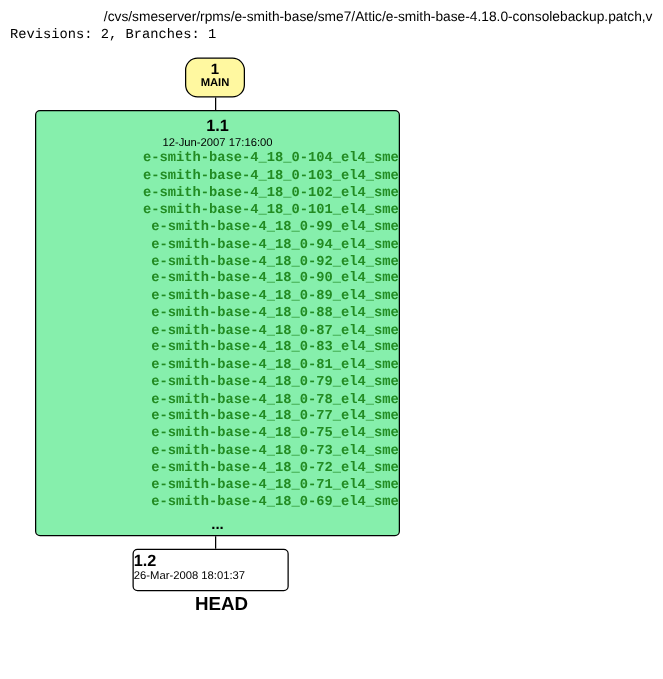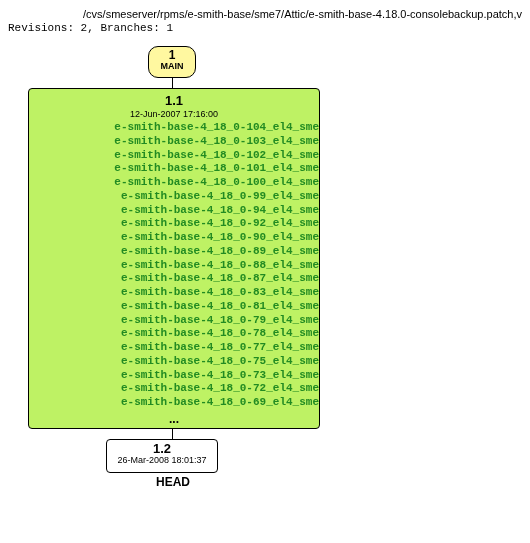--- a/index.html
+++ b/index.html
@@ -46,21 +46,21 @@
       font-weight: bold;
     }
     .v-connector {
       margin-left: 144px;
       width: 1px;
       height: 10px;
       background: #000;
     }
     .big-box {
       width: 290px;
-      background: #bef264;
+      background: #86efac;
       border: 1px solid #000;
       border-radius: 4px;
       text-align: center;
       padding: 4px 0 2px 0;
     }
     .big-box .version {
       font-size: 13px;
       font-weight: bold;
       margin-bottom: 1px;
     }
@@ -77,42 +77,41 @@
       white-space: nowrap;
       text-align: right;
     }
     .big-box .ellipsis {
       font-weight: bold;
       margin-top: 2px;
       font-size: 12px;
     }
     .small-box {
       margin-left: 78px;
-      width: 112px;
+      width: 125px;
       height: 34px;
       background: #fff;
       border: 1px solid #000;
       border-radius: 4px;
-      text-align: center;
       padding-top: 2px;
       box-sizing: border-box;
     }
     .small-box .version {
       font-size: 13px;
       font-weight: bold;
       line-height: 1;
     }
     .small-box .date {
       font-size: 9px;
       line-height: 1;
       margin-top: 1px;
     }
     .head-label {
       margin-left: 128px;
-      font-size: 12px;
+      font-size: 15px;
       font-weight: bold;
       margin-top: 2px;
     }
   </style>
 </head>
 <body>
 
 <div class="header-path">/cvs/smeserver/rpms/e-smith-base/sme7/Attic/e-smith-base-4.18.0-consolebackup.patch,v</div>
 <div class="header-revisions">Revisions: 2, Branches: 1</div>
 
@@ -122,36 +121,36 @@
     <div class="label">MAIN</div>
   </div>
   <div class="v-connector"></div>
   <div class="big-box">
     <div class="version">1.1</div>
     <div class="date">12-Jun-2007 17:16:00</div>
     <div class="tag">e-smith-base-4_18_0-104_el4_sme</div>
     <div class="tag">e-smith-base-4_18_0-103_el4_sme</div>
     <div class="tag">e-smith-base-4_18_0-102_el4_sme</div>
     <div class="tag">e-smith-base-4_18_0-101_el4_sme</div>
-    <div class="tag">e-smith-base-4_18_0-100_el4_sme</div>
     <div class="tag">e-smith-base-4_18_0-99_el4_sme</div>
     <div class="tag">e-smith-base-4_18_0-94_el4_sme</div>
     <div class="tag">e-smith-base-4_18_0-92_el4_sme</div>
     <div class="tag">e-smith-base-4_18_0-90_el4_sme</div>
     <div class="tag">e-smith-base-4_18_0-89_el4_sme</div>
     <div class="tag">e-smith-base-4_18_0-88_el4_sme</div>
     <div class="tag">e-smith-base-4_18_0-87_el4_sme</div>
     <div class="tag">e-smith-base-4_18_0-83_el4_sme</div>
     <div class="tag">e-smith-base-4_18_0-81_el4_sme</div>
     <div class="tag">e-smith-base-4_18_0-79_el4_sme</div>
     <div class="tag">e-smith-base-4_18_0-78_el4_sme</div>
     <div class="tag">e-smith-base-4_18_0-77_el4_sme</div>
     <div class="tag">e-smith-base-4_18_0-75_el4_sme</div>
     <div class="tag">e-smith-base-4_18_0-73_el4_sme</div>
     <div class="tag">e-smith-base-4_18_0-72_el4_sme</div>
+    <div class="tag">e-smith-base-4_18_0-71_el4_sme</div>
     <div class="tag">e-smith-base-4_18_0-69_el4_sme</div>
     <div class="ellipsis">...</div>
   </div>
   <div class="v-connector"></div>
   <div class="small-box">
     <div class="version">1.2</div>
     <div class="date">26-Mar-2008 18:01:37</div>
   </div>
   <div class="head-label">HEAD</div>
 </div>

